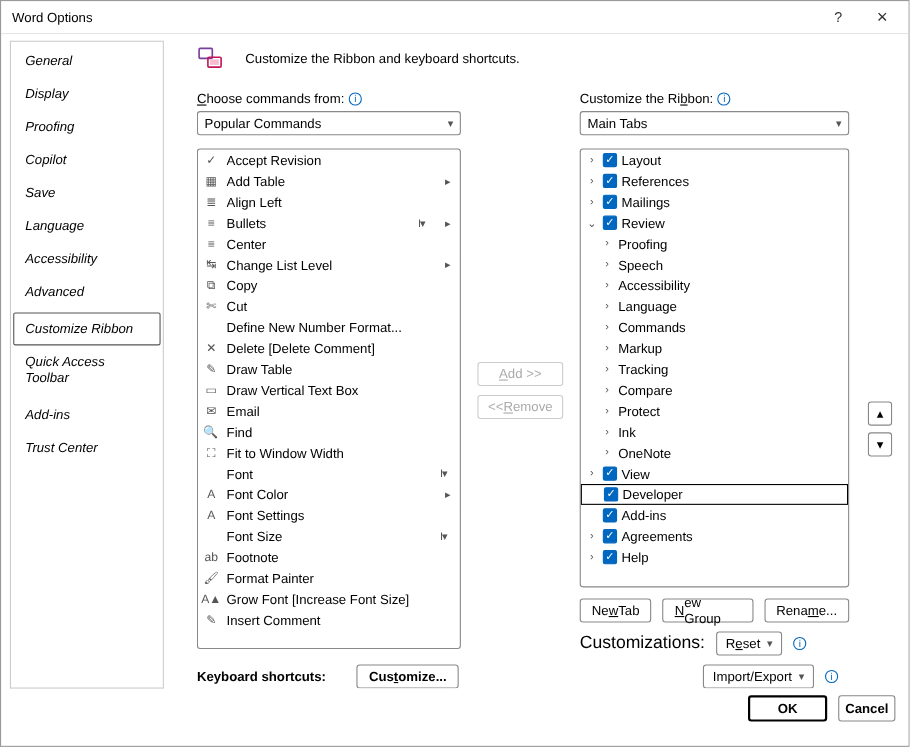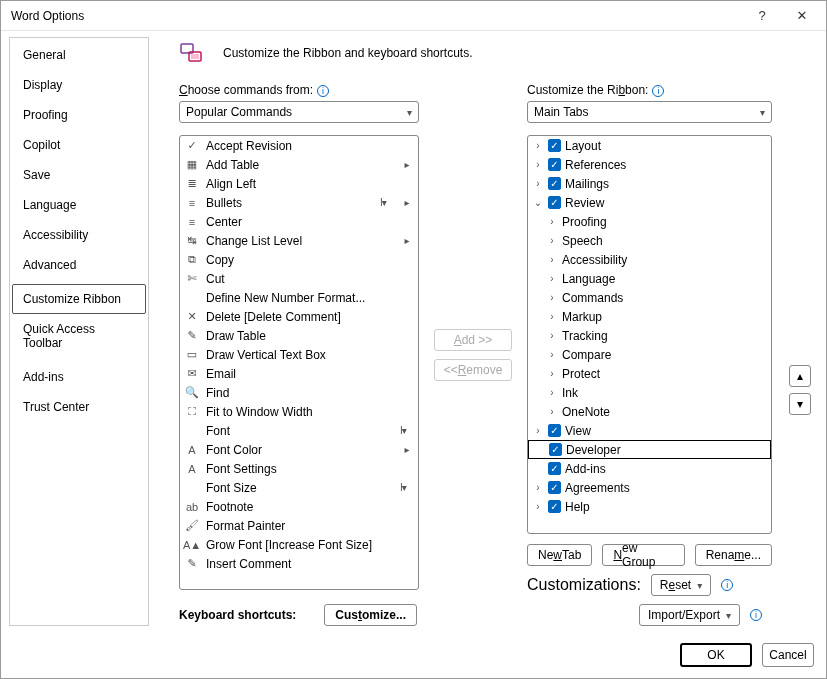--- a/index.html
+++ b/index.html
@@ -40,20 +40,21 @@
     background: #fff;
     display: flex; flex-direction: column;
     padding: 2px 0;
   }
   .nav-item {
     padding: 7px 10px;
     font-size: 12px;
     cursor: pointer;
     border: 1px solid transparent;
     margin: 0 2px;
+    font-style: italic;
   }
   .nav-sep { height: 4px; }
   .nav-item.selected {
     border: 1px solid #555;
     border-radius: 2px;
     background: #fff;
   }
 
   .main {
     flex: 1;
@@ -77,21 +78,21 @@
     display: flex; flex-direction: column;
     min-width: 0;
   }
   .col.left { width: 240px; }
   .col.mid { width: 80px; justify-content: center; align-items: center; gap: 8px; }
   .col.right { flex: 1; }
   .col.arrows { width: 28px; justify-content: center; align-items: center; gap: 6px; padding-top: 70px;}
 
   .lbl {
     font-size: 12px; margin-bottom: 4px;
-    display: flex; align-items: flex-end; gap: 4px;
+    display: flex; align-items: center; gap: 4px;
   }
   .info {
     width: 12px; height: 12px; border: 1px solid #0067c0; border-radius: 50%;
     display: inline-flex; align-items: center; justify-content: center;
     color: #0067c0; font-size: 9px; line-height: 1;
   }
 
   .select {
     height: 22px; border: 1px solid #888; border-radius: 3px;
     padding: 0 6px; display: flex; align-items: center; justify-content: space-between;
@@ -164,22 +165,22 @@
   .row .lblplain { font-size: 16px; }
   .dropbtn {
     border: 1px solid #888; border-radius: 3px; background: #fff;
     height: 22px; padding: 0 8px;
     display: inline-flex; align-items: center; gap: 6px;
     font-size: 12px;
   }
 
   .footer {
     height: 46px; border-top: 0;
-    display: flex; align-items: center; justify-content: flex-end;
-    padding: 0 12px; gap: 10px;
+    display: flex; align-items: flex-start; justify-content: flex-end;
+    padding: 0 12px; gap: 10px; font-weight: bold;
   }
   .footer .btn.primary { border: 2px solid #000; width: 72px; height: 24px; }
   .footer .btn.secondary { width: 52px; height: 24px; }
 
   u.acc { text-decoration: underline; }
 
   .listbox::-webkit-scrollbar { width: 16px; }
   .listbox::-webkit-scrollbar-thumb { background: #c2c2c2; border-radius: 3px; }
   .listbox::-webkit-scrollbar-track { background: #f0f0f0; }
 </style>

